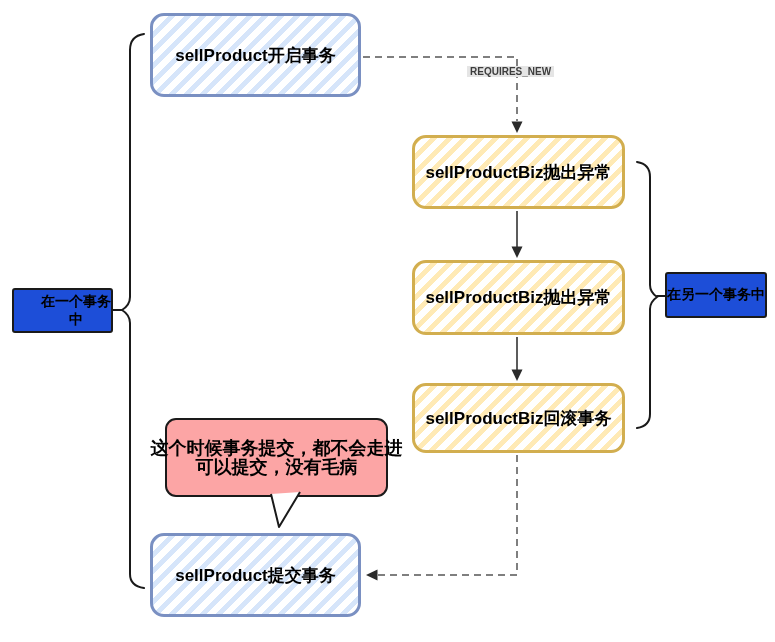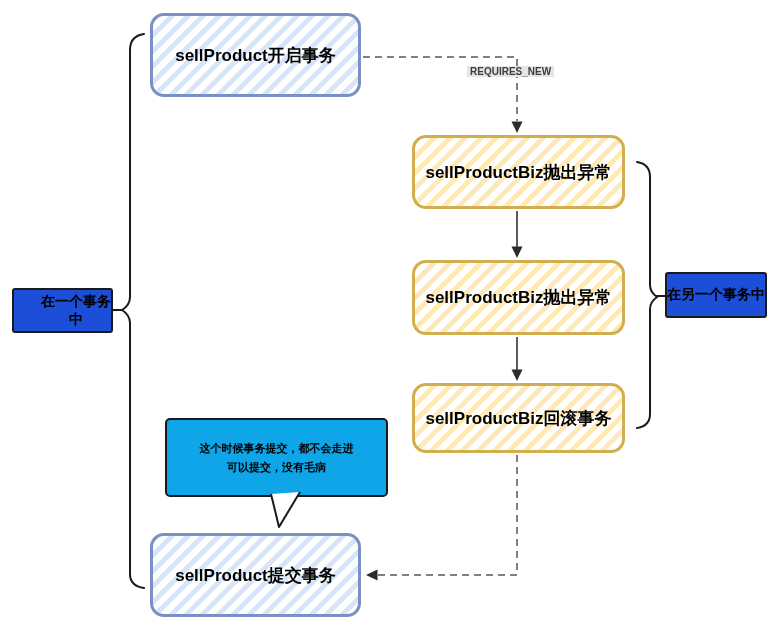--- a/index.html
+++ b/index.html
@@ -19,23 +19,23 @@
     border:3px solid var(--yellow-border,#d2ae4f);
     background:repeating-linear-gradient(135deg,var(--yellow-fill,#ffeab5) 0 5px,#ffffff 5px 11px);
   }
   .scope-label{
     position:absolute;display:flex;align-items:center;justify-content:center;
     border:2px solid var(--brace-stroke,#1a1a1a);border-radius:3px;background:#1d4ed8;
     font-size:14px;box-sizing:border-box;text-align:center;
   }
   .callout{
     position:absolute;left:165px;top:418px;width:223px;height:79px;
-    border:2px solid var(--brace-stroke,#1a1a1a);border-radius:5px;background:#0ea5e9;
+    border:2px solid var(--brace-stroke,#1a1a1a);border-radius:11px;background:#fca5a5;
     box-sizing:border-box;display:flex;flex-direction:column;align-items:center;justify-content:center;
-    font-size:11px;line-height:19px;text-align:center;z-index:1;
+    font-size:18px;line-height:19px;text-align:center;z-index:1;
   }
   .callout div{white-space:nowrap;}
   .edge-label{
     position:absolute;left:467px;top:66px;background:#e5e5e5;padding:0 3px;
     font-size:10px;color:#3d3d3d;z-index:3;
   }
   svg.overlay{position:absolute;left:0;top:0;z-index:2;pointer-events:none;}
   .dashed-line{fill:none;stroke:var(--connector-dashed,#7f7f7f);stroke-width:2;stroke-dasharray:7 5;}
   .solid-line{fill:none;stroke:var(--connector-solid,#5c5c5c);stroke-width:2;}
   .brace{fill:none;stroke:var(--brace-stroke,#1a1a1a);stroke-width:2;stroke-linecap:round;}

